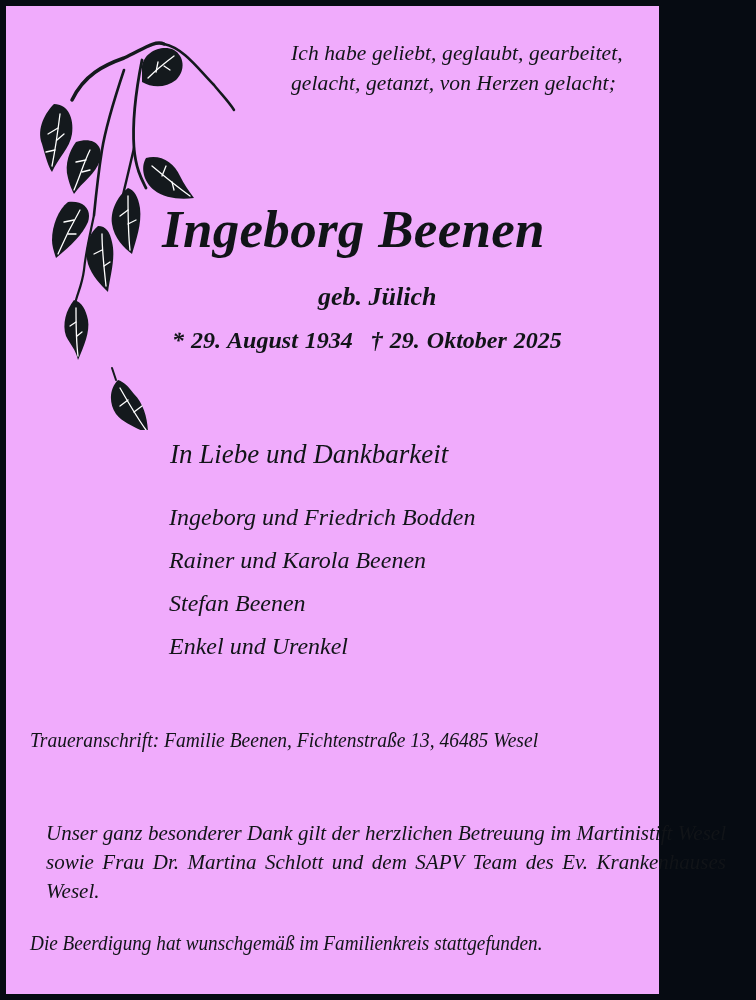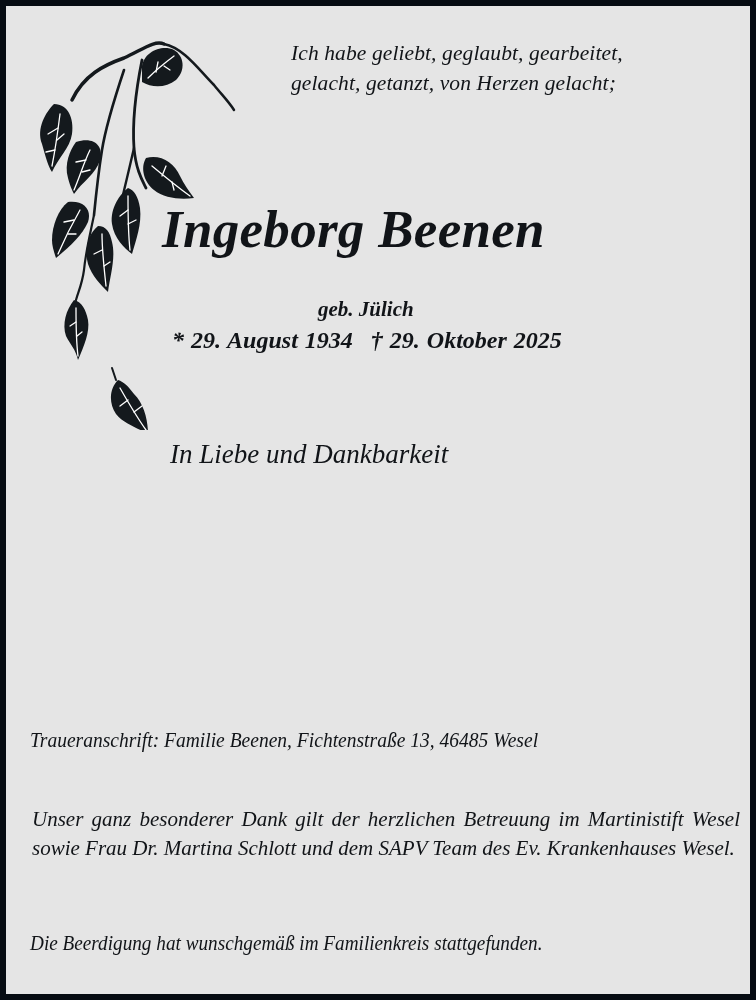--- a/index.html
+++ b/index.html
@@ -1,38 +1,38 @@
 <!DOCTYPE html>
 <html><head>
   <meta charset="utf-8">
   <style>
     html, body { margin: 0; padding: 0; background: #060b12; }
     body { width: 756px; height: 1000px; position: relative; overflow: hidden; }
     .page {
-      position: absolute; left: 6px; top: 6px; width: 744px; height: 988px;
-      background: #e5e5e5; color: #111418;
+      position: absolute; left: 6px; top: 6px; width: 653px; height: 988px;
+      background: #f0abfc; color: #111418;
       font-family: "Liberation Serif", "DejaVu Serif", serif;
       font-style: italic;
     }
     .abs { position: absolute; white-space: nowrap; }
     .poem { left: 285px; top: 33px; font-size: 21.5px; line-height: 29.5px; letter-spacing: 0.1px; }
     .poem div { white-space: nowrap; }
     .name { left: 156px; top: 193px; font-size: 53px; font-weight: bold; letter-spacing: 0.3px; }
-    .maiden { left: 312px; top: 291px; font-size: 21px; font-weight: bold; }
+    .maiden { left: 312px; top: 276px; font-size: 26px; font-weight: bold; }
     .dates { left: 166px; top: 321px; font-size: 24px; font-weight: bold; word-spacing: 1px; }
     .dates .gap { display: inline-block; width: 18px; }
     .intro { left: 164px; top: 433px; font-size: 27px; }
     .family { left: 163px; top: 490px; font-size: 24px; line-height: 43px; }
     .family div { white-space: nowrap; }
     .address { left: 24px; top: 722px; font-size: 21px; transform: scaleX(0.93); transform-origin: left top; }
     .thanks {
       left: 24px; top: 797px; width: 712px; font-size: 21px; line-height: 29px;
       white-space: normal; text-align: justify; text-align-last: left;
     }
-    .thanks p { margin: 2px; }
+    .thanks p { margin: 16px; }
     .burial { left: 24px; top: 925px; font-size: 21px; transform: scaleX(0.915); transform-origin: left top; }
     .branch { position: absolute; left: 18px; top: 24px; width: 230px; height: 400px; }
   </style>
 </head>
 <body>
 
 <div class="page">
 
   <svg class="branch" viewBox="0 0 230 400" xmlns="http://www.w3.org/2000/svg">
     <g fill="none" stroke="#14191d" stroke-linecap="round" stroke-linejoin="round">
@@ -97,20 +97,26 @@
     <div>gelacht, getanzt, von Herzen gelacht;</div>
   </div>
 
   <div class="abs name">Ingeborg Beenen</div>
   <div class="abs maiden">geb. Jülich</div>
   <div class="abs dates">
     <span>* 29. August 1934</span><span class="gap"></span><span>† 29. Oktober 2025</span>
   </div>
 
   <div class="abs intro">In Liebe und Dankbarkeit</div>
+  <div class="abs family">
+    <div>Ingeborg und Friedrich Bodden</div>
+    <div>Rainer und Karola Beenen</div>
+    <div>Stefan Beenen</div>
+    <div>Enkel und Urenkel</div>
+  </div>
 
   <div class="abs address">Traueranschrift: Familie Beenen, Fichtenstraße 13, 46485 Wesel</div>
 
   <div class="abs thanks">
     <p>Unser ganz besonderer Dank gilt der herzlichen Betreuung im Martinistift Wesel sowie Frau Dr. Martina Schlott und dem SAPV Team des Ev. Krankenhauses Wesel.</p>
   </div>
 
   <div class="abs burial">Die Beerdigung hat wunschgemäß im Familienkreis stattgefunden.</div>
 </div>
 

